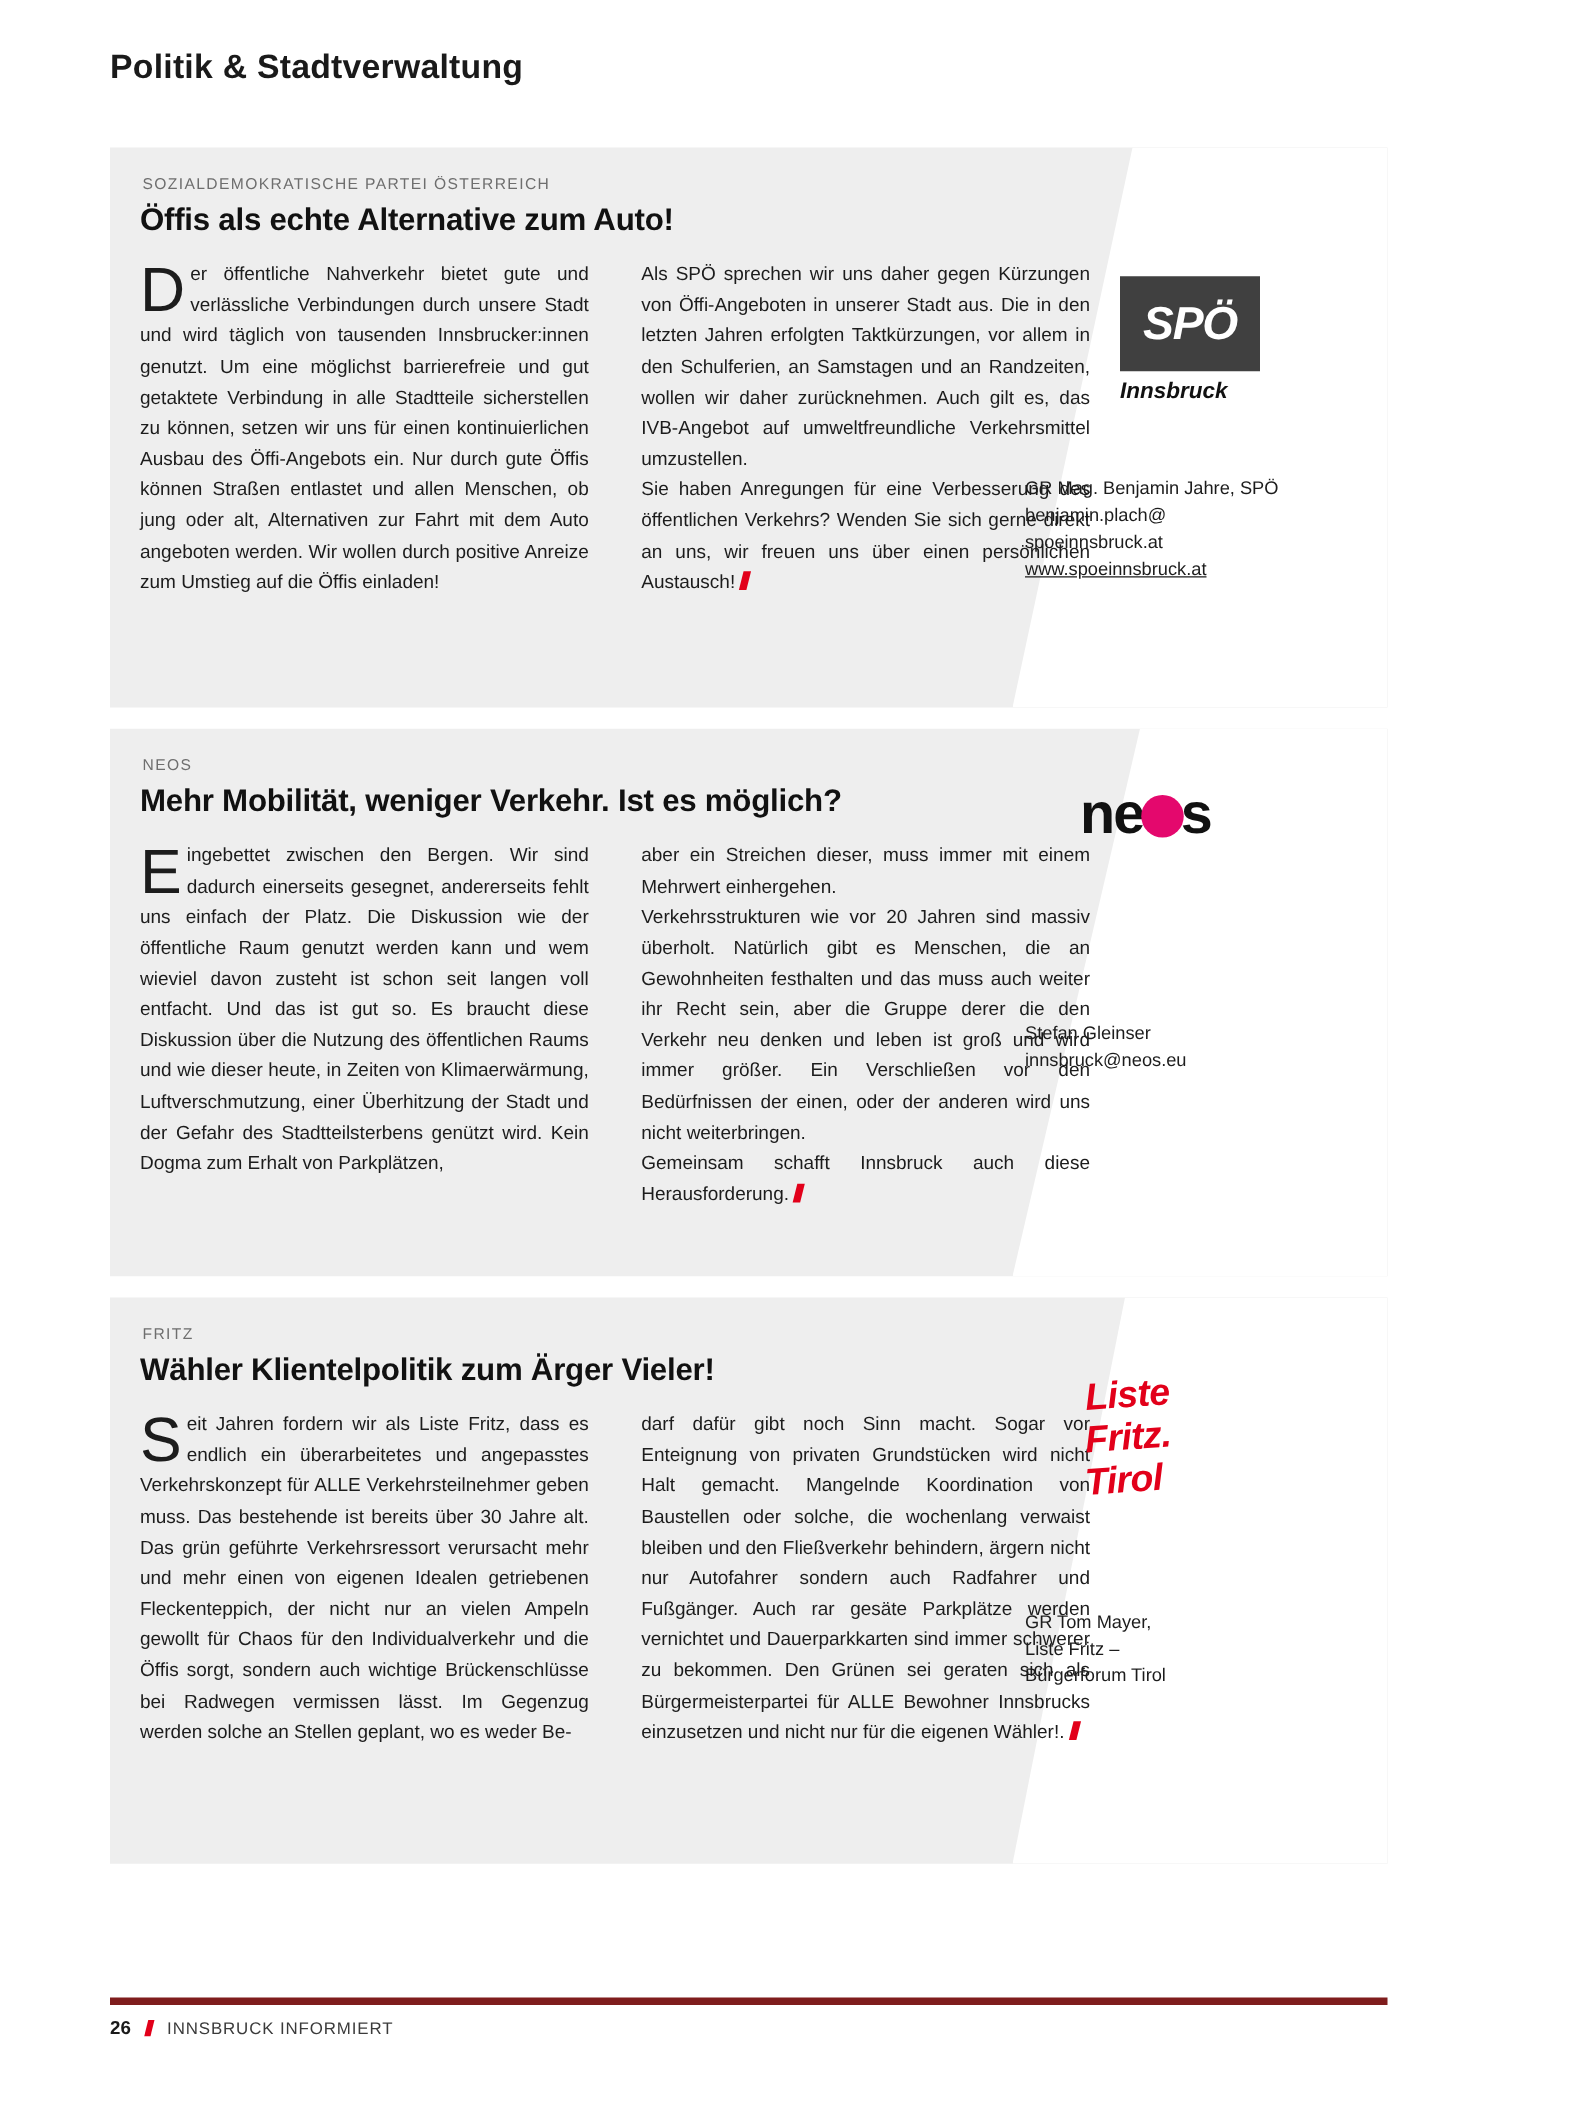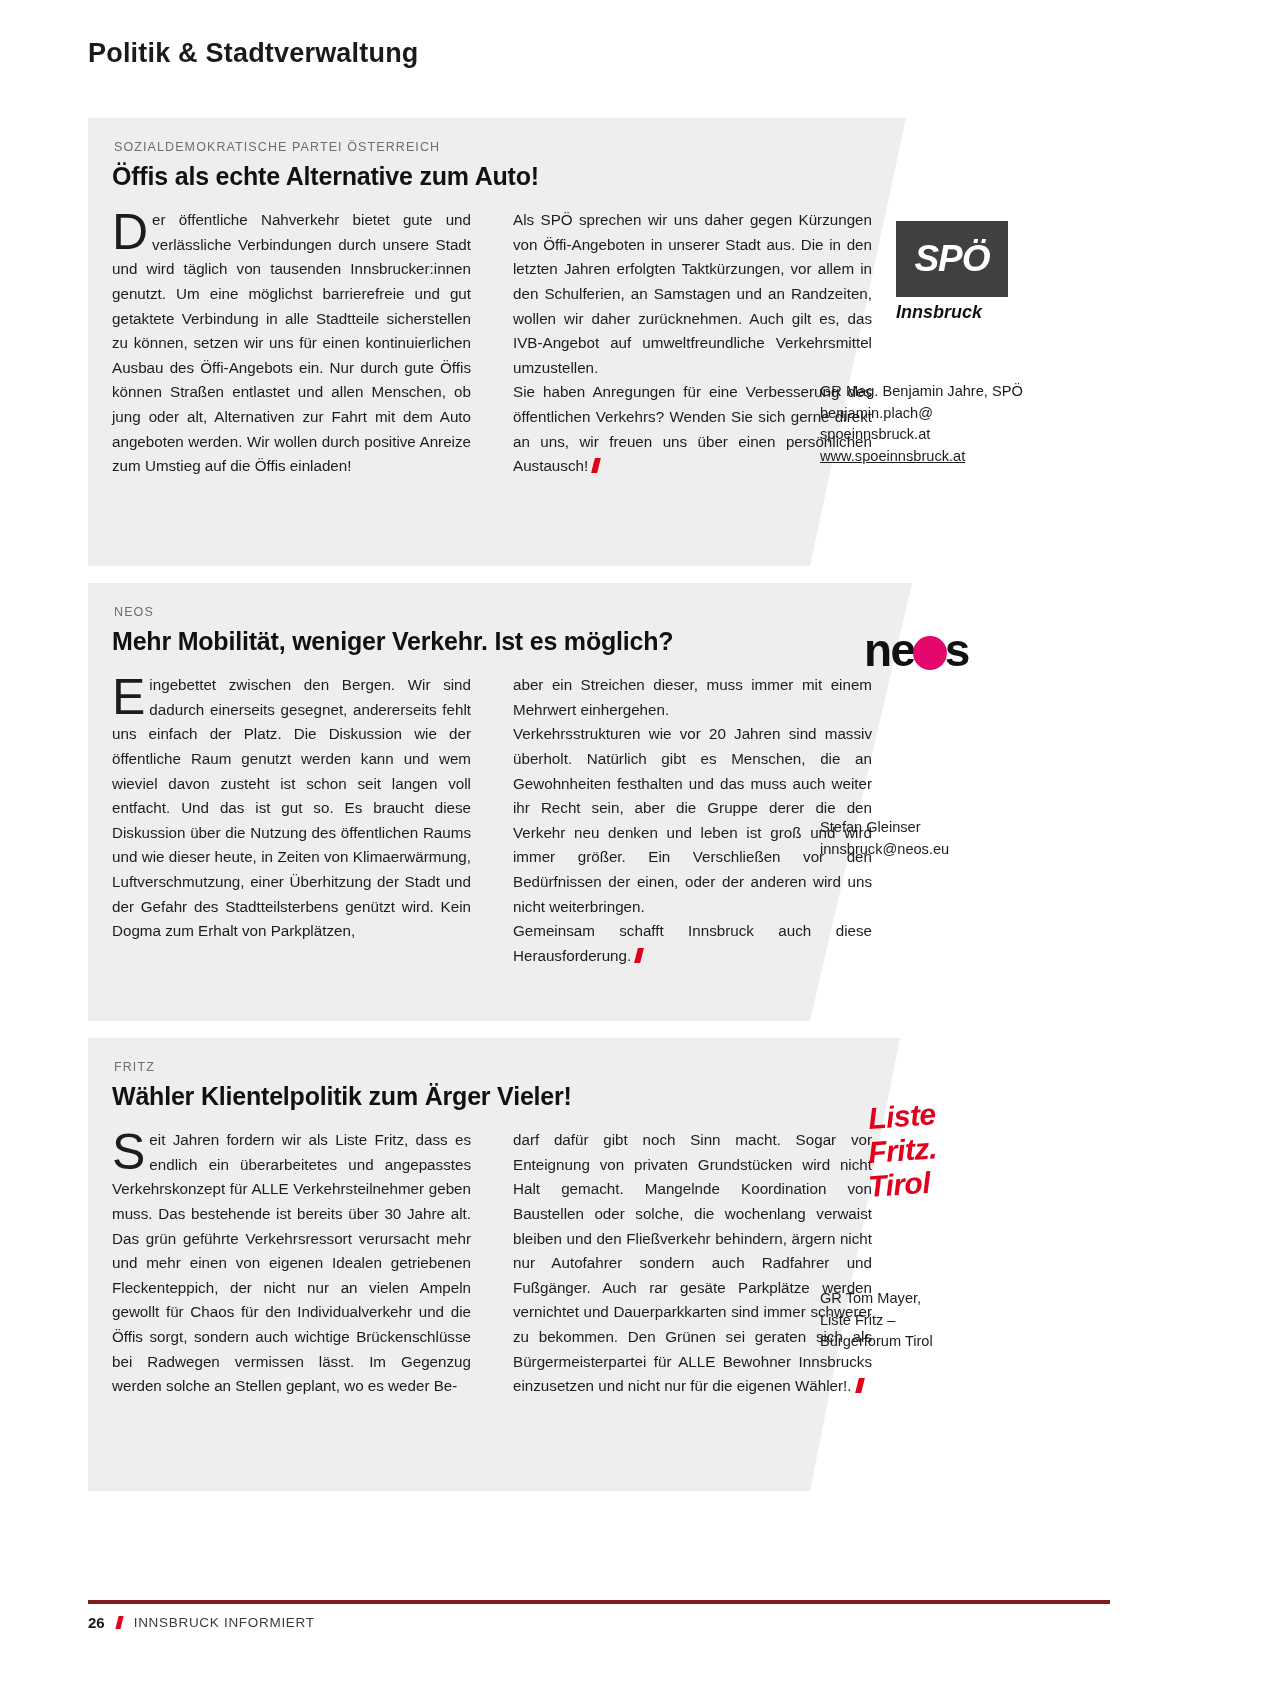--- a/index.html
+++ b/index.html
@@ -207,21 +207,21 @@
   .fritz-logo .l1 { transform: rotate(-4deg); }
   .fritz-logo .l2 { transform: rotate(-4deg); margin-top: 4px; }
   .fritz-logo .l3 { transform: rotate(-4deg); margin-top: 4px; }
 
   
   .footer {
     position: absolute;
     left: 88px;
     bottom: 58px;
     width: 1022px;
-    border-top: 4px solid #7f1d1d;
+    border-top: 6px solid #7f1d1d;
     padding-top: 10px;
     display: flex;
     align-items: center;
     gap: 8px;
     font-size: 13.5px;
     color: #3b3b3b;
   }
   .footer .pnum { font-weight: bold; font-size: 15px; color: #1a1a1a; }
   .footer .slash {
     display: inline-block;

